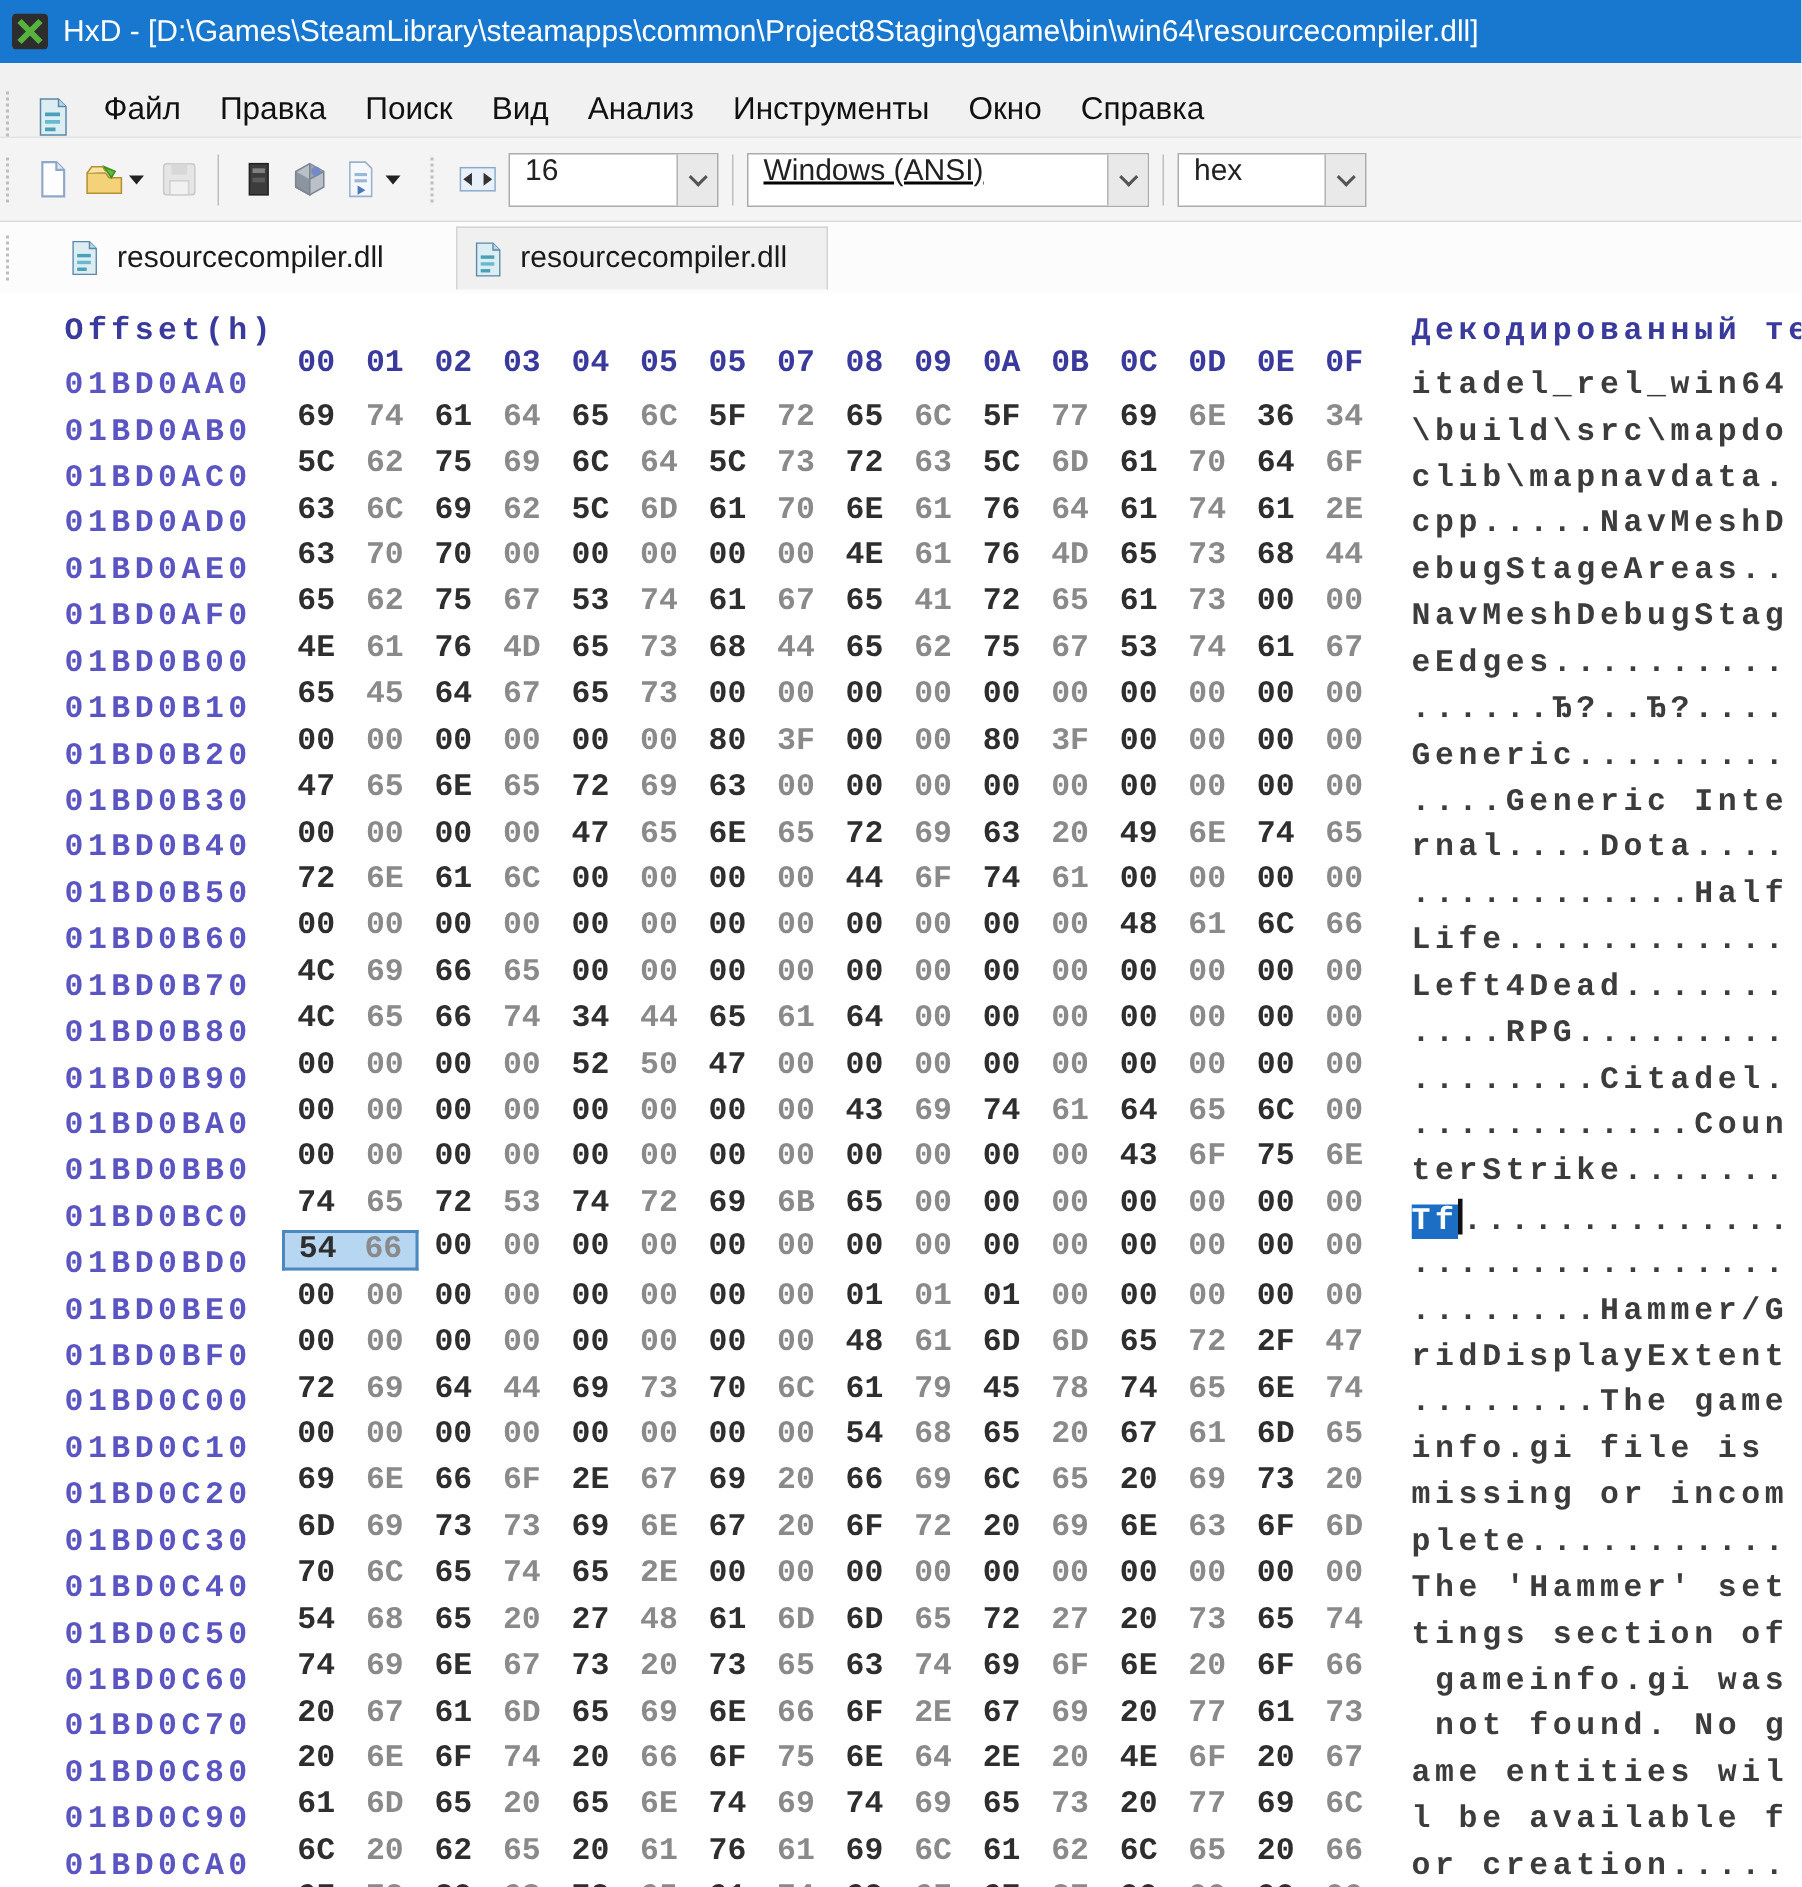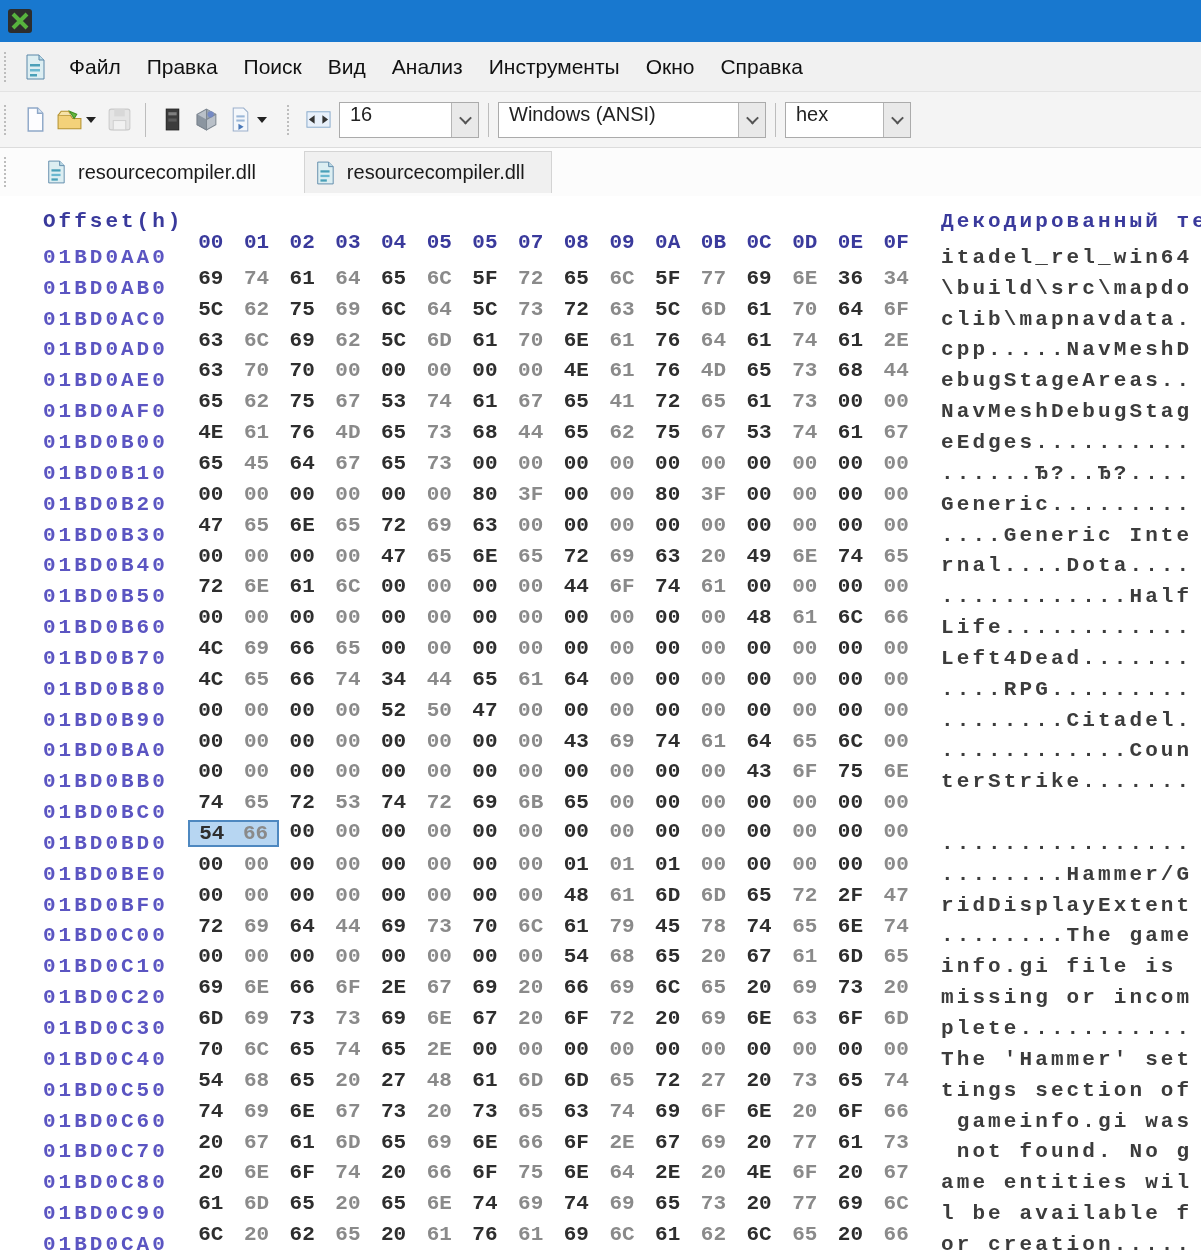--- a/index.html
+++ b/index.html
@@ -7,21 +7,21 @@
               font-family:"Liberation Sans", sans-serif; }
   .window { width:1201px; height:1258px; display:flex; flex-direction:column; background:#fff; }
 
   
   .titlebar { height:42px; background:var(--titlebar-bg,#1878cf); display:flex; align-items:center;
               padding-left:8px; flex:0 0 auto; }
   .app-ico { width:24px; height:24px; margin-right:10px; display:inline-flex; }
   .title { color:#fff; font-size:20px; white-space:nowrap; }
 
   
-  .menubar { height:50px; background:#f1f1f1; display:flex; align-items:center; flex:0 0 auto;
+  .menubar { height:50px; background:#f1f1f1; display:flex; align-items:flex-end; flex:0 0 auto;
              border-bottom:1px solid #e3e3e3; }
   .grip { width:6px; height:30px; border-left:2px dotted #bdbdbd; margin:0 8px 0 4px; }
   .mdi-ico { width:22px; height:26px; margin:0 10px 0 6px; display:inline-flex; }
   .mitems { display:flex; align-items:center; }
   .mitem { font-size:21px; color:#111; padding:6px 13px; cursor:default; }
 
   
   .toolbar { height:56px; background:#f4f4f4; display:flex; align-items:center; flex:0 0 auto;
              border-bottom:1px solid #dcdcdc; }
   .tbtn { width:34px; height:38px; display:inline-flex; align-items:center; justify-content:center;
@@ -70,20 +70,21 @@
 
 <div class="window">
 
   <div class="titlebar">
     <span class="app-ico">
       <svg viewBox="0 0 24 24">
           <rect width="24" height="24" rx="3" fill="#2d2d2d"></rect>
           <path d="M5 5l14 14M19 5L5 19" stroke="#57b33e" stroke-width="4"></path>
         </svg>
     </span>
+    <span class="title">HxD - [D:\Games\SteamLibrary\steamapps\common\Project8Staging\game\bin\win64\resourcecompiler.dll]</span>
   </div>
 
   <div class="menubar">
     <span class="grip"></span>
     <span class="mdi-ico">
       <svg viewBox="0 0 22 26">
           <path d="M3 1h12l5 5v19H3z" fill="#dceef2" stroke="#5b87a8"></path>
           <path d="M15 1v5h5" fill="#b8d8e4" stroke="#5b87a8"></path>
           <rect x="6" y="10" width="10" height="2.5" fill="#4aa0b8"></rect>
           <rect x="6" y="15" width="10" height="2.5" fill="#6ab8d0"></rect>
@@ -158,21 +159,21 @@
           <path d="M24 13l-6-4.5v9z" fill="#333"></path>
         </svg>
     </button>
     <span class="combo" style="width:140px; margin-left:4px;">
       <span class="combo-val">16</span>
       <span class="combo-btn">
           <i class="chev"></i>
         </span>
     </span>
     <span class="tsep"></span>
-    <span class="combo" style="width:268px;">
+    <span class="combo" style="width:268px;text-decoration:underline;">
       <span class="combo-val">Windows (ANSI)</span>
       <span class="combo-btn">
           <i class="chev"></i>
         </span>
     </span>
     <span class="tsep"></span>
     <span class="combo" style="width:126px;">
       <span class="combo-val">hex</span>
       <span class="combo-btn">
           <i class="chev"></i>
@@ -641,20 +642,21 @@
             <span class="byte">00</span>
             <span class="byte">00</span>
             <span class="byte">00</span>
             <span class="byte">00</span>
             <span class="byte">00</span>
             <span class="byte">00</span>
             <span class="byte">00</span>
             <span class="byte">00</span>
             <span class="byte">00</span>
           </span>
+          <span class="decoded"><span class="dsel">Tf</span><span class="caret"></span>..............</span>
         </div>
         <div class="hexrow">
           <span class="offset">01BD0BD0</span>
           <span class="bytes">
             <span class="byte">00</span>
             <span class="byte">00</span>
             <span class="byte">00</span>
             <span class="byte">00</span>
             <span class="byte">00</span>
             <span class="byte">00</span>

